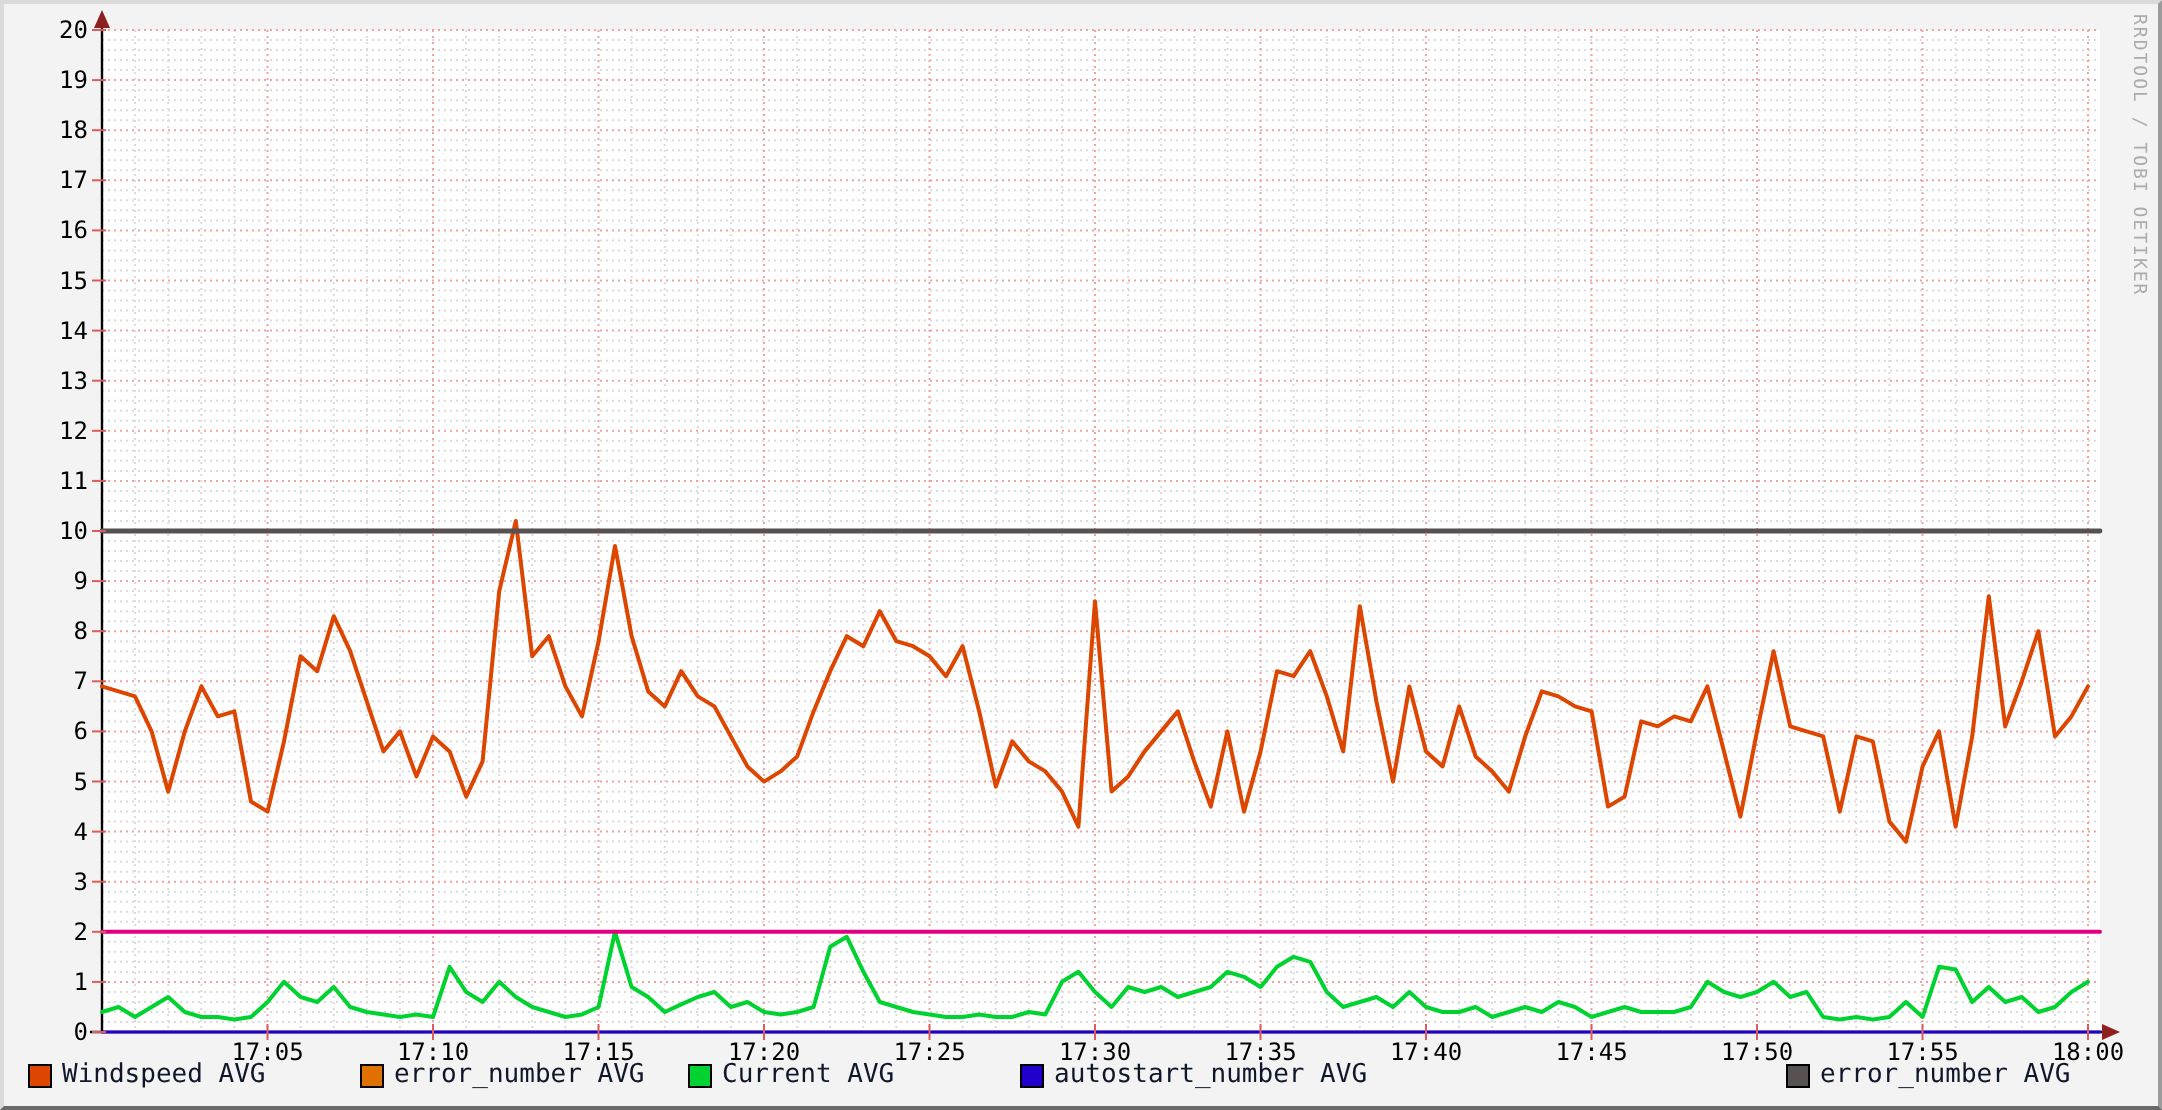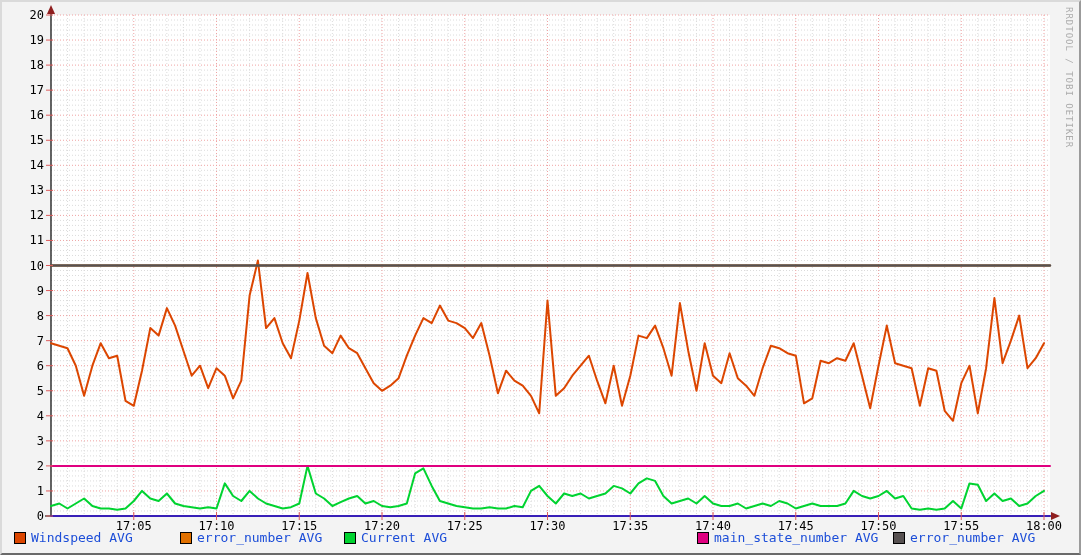--- a/index.html
+++ b/index.html
@@ -13,21 +13,21 @@
   svg{position:absolute;left:0;top:0;}
   svg text{font-family:"DejaVu Sans Mono",monospace;font-size:12px;fill:#000;}
   .wm{
     position:absolute;top:7px;right:7px;
     writing-mode:vertical-rl;font-size:9px;letter-spacing:1px;
     color:#ABABAB;white-space:nowrap;
   }
   .legend{position:absolute;left:0;top:0;width:1081px;height:555px;pointer-events:none;}
   .li{position:absolute;top:531px;display:flex;align-items:center;height:14px;}
   .sw{width:10px;height:10px;border:1px solid #000;margin-right:5px;flex:0 0 auto;}
-  .lt{font-size:13px;color:#1d4ed8;white-space:nowrap;line-height:14px;}
+  .lt{font-size:13px;color:#0f172a;white-space:nowrap;line-height:14px;}
 </style>
 </head>
 <body>
 
 <div class="screen">
   <div class="abs">
     <svg id="chart" width="1081" height="555">
         <rect x="51" y="15" width="999" height="501" fill="#FFFFFF"></rect>
         <line x1="51" y1="510.99" x2="1050" y2="510.99" stroke="#DBDBDB" stroke-width="1" stroke-dasharray="1,2"></line>
         <line x1="51" y1="505.98" x2="1050" y2="505.98" stroke="#DBDBDB" stroke-width="1" stroke-dasharray="1,2"></line>
@@ -275,23 +275,23 @@
         <span class="lt">Windspeed AVG</span>
       </div>
       <div class="li" style="left:180px">
         <span class="sw" style="background: rgb(224, 112, 0);"></span>
         <span class="lt">error_number AVG</span>
       </div>
       <div class="li" style="left:344px">
         <span class="sw" style="background: rgb(0, 211, 48);"></span>
         <span class="lt">Current AVG</span>
       </div>
-      <div class="li" style="left:697px">
-        <span class="sw" style="background: rgb(224, 0, 128);"></span>
-        <span class="lt">main_state_number AVG</span>
+      <div class="li" style="left:510px">
+        <span class="sw" style="background: rgb(34, 0, 204);"></span>
+        <span class="lt">autostart_number AVG</span>
       </div>
       <div class="li" style="left:893px">
         <span class="sw" style="background: rgb(87, 81, 81);"></span>
         <span class="lt">error_number AVG</span>
       </div>
     </div>
   </div>
 </div>
 
 </body></html>

